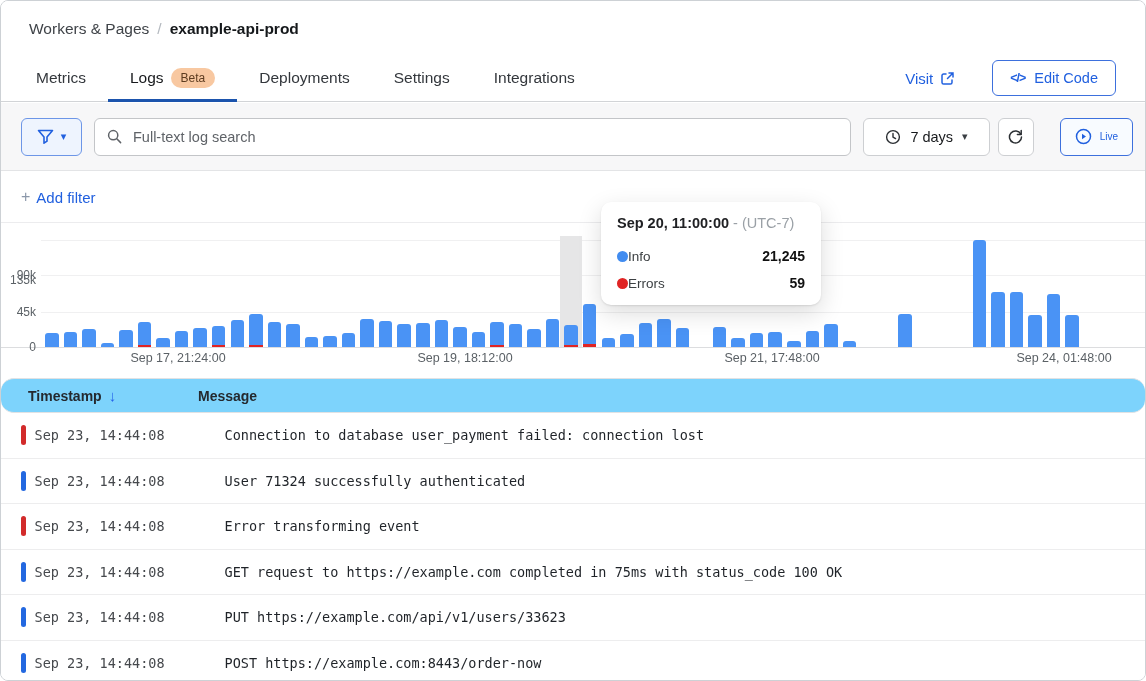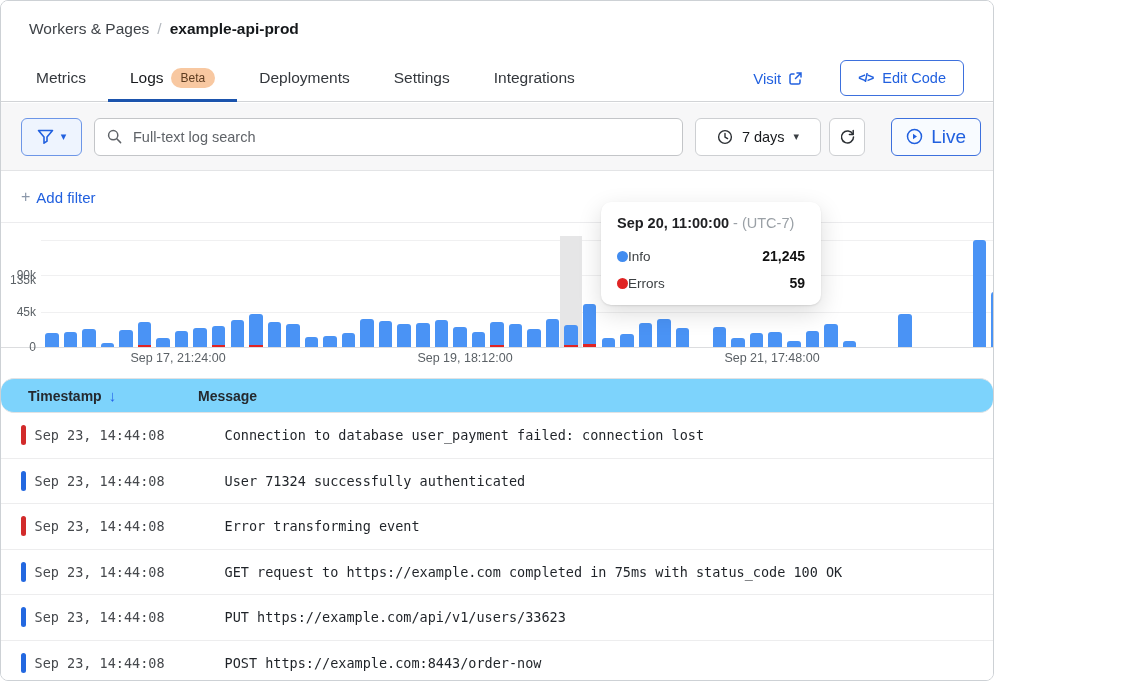--- a/index.html
+++ b/index.html
@@ -1,17 +1,17 @@
 <!DOCTYPE html>
 <html><head>
 <meta charset="utf-8">
 <style>
   html,body{margin:0;padding:0;background:#fff;}
   *{box-sizing:border-box;}
-  .app{position:relative;width:994px;height:681px;background:#fff;border:1px solid #cdd1d5;
+  .app{position:relative;width:1146px;height:681px;background:#fff;border:1px solid #cdd1d5;
        border-radius:8px;overflow:hidden;font-family:"Liberation Sans",sans-serif;color:#1f2328;}
 
   
   .header{position:absolute;top:0;left:0;right:0;height:101px;background:#fff;border-bottom:1px solid #d2d4d7;}
   .breadcrumb{position:absolute;top:19px;left:28px;font-size:15.5px;display:flex;gap:8px;align-items:center;}
   .crumb-section{color:#3f4348;}
   .crumb-sep{color:#b4b9bf;}
   .crumb-current{color:#15181b;font-weight:700;}
   .tabbar{position:absolute;left:13px;bottom:-1px;display:flex;align-items:stretch;height:45px;}
   .tab{display:flex;align-items:center;gap:7px;padding:0 22px;font-size:15.5px;color:#33373c;cursor:pointer;
@@ -33,21 +33,21 @@
   .caret.dark{color:#3a3e43;}
   .search-box{flex:1 1 auto;height:38px;background:#fff;border:1px solid #c3c5c8;border-radius:6px;margin:0 12px;
        display:flex;align-items:center;padding:0 12px;gap:9px;}
   .search-box input{border:0;outline:0;flex:1;font-size:14.5px;color:#202124;font-family:inherit;background:transparent;}
   .search-box input::placeholder{color:#5f6368;opacity:1;}
   .time-btn{height:38px;border:1px solid #cdcfd2;background:#fff;border-radius:6px;display:flex;align-items:center;
        gap:9px;padding:0 21px;font-size:14.5px;color:#17191c;cursor:pointer;flex:0 0 auto;font-family:inherit;}
   .refresh-btn{width:36px;height:38px;margin-left:8px;border:1px solid #cdcfd2;background:#fff;border-radius:6px;
        display:flex;align-items:center;justify-content:center;cursor:pointer;flex:0 0 auto;}
   .live-btn{height:38px;margin-left:26px;border:1px solid #3d70dd;background:#f8fbff;border-radius:6px;display:flex;
-       align-items:center;gap:8px;padding:0 14px;font-size:19px;color:#2160df;cursor:pointer;flex:0 0 auto;font-family:inherit;}
+       align-items:center;gap:8px;padding:0 14px;font-size:10px;color:#2160df;cursor:pointer;flex:0 0 auto;font-family:inherit;}
 
   
   .addfilter-row{position:absolute;top:171px;left:0;right:0;height:51px;border-bottom:1px solid #ececee;
        display:flex;align-items:center;padding-left:20px;}
   .add-filter{display:flex;align-items:center;gap:6px;font-size:15px;color:#2160df;cursor:pointer;}
   .add-filter .plus{color:#8b97a9;font-size:16px;}
 
   
   .chart{position:absolute;top:222px;left:0;right:0;height:148px;background:#fff;}
   .gridline{position:absolute;left:40px;right:0;height:1px;background:#f0f0f1;}

